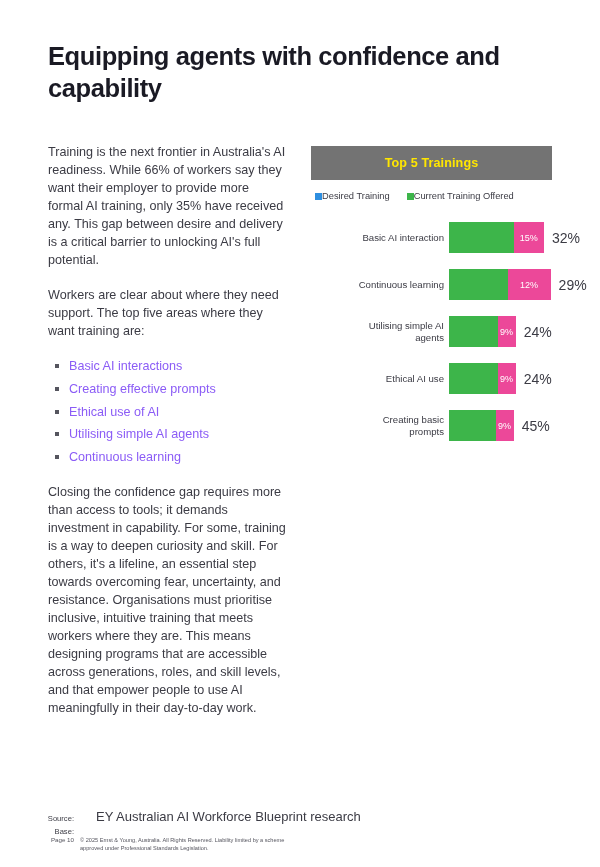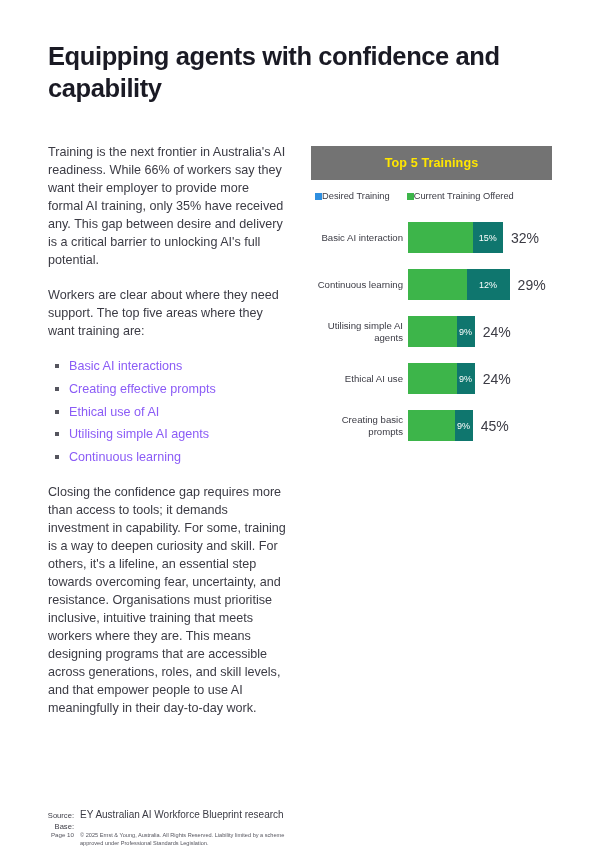--- a/index.html
+++ b/index.html
@@ -104,20 +104,21 @@
   }
   .legend-swatch {
     width: 7px;
     height: 7px;
     flex: 0 0 auto;
   }
 
   
   .chart-rows {
     margin-top: 13px;
+    margin-left: 41px;
   }
   .chart-row {
     display: flex;
     align-items: center;
     height: 47px;
   }
   .row-label {
     width: 92px;
     flex: 0 0 92px;
     text-align: right;
@@ -135,21 +136,21 @@
     display: flex;
     height: 31px;
   }
   .seg {
     display: flex;
     align-items: center;
     justify-content: center;
     height: 100%;
   }
   .seg-offered { background: #3db54a; }
-  .seg-desired { background: #0f766e; }
+  .seg-desired { background: #ec4899; }
   .seg-label {
     color: #ffffff;
     font-size: 9px;
   }
   .outer-value {
     margin-left: 8px;
     font-size: 14px;
     color: #3b3b44;
     white-space: nowrap;
   }
@@ -166,34 +167,34 @@
     position: absolute;
     left: 34px;
     top: 4px;
     width: 420px;
   }
   .f-row { display: flex; align-items: baseline; }
   .f-key {
     width: 40px;
     flex: 0 0 40px;
     text-align: right;
-    padding-right: 6px;
+    padding-right: 22px;
     font-size: 7.6px;
     color: #3b3b44;
   }
   .f-key-small {
     width: 40px;
     flex: 0 0 40px;
     text-align: right;
     padding-right: 6px;
     font-size: 6.2px;
     color: #55555e;
   }
   .f-val {
-    font-size: 10px;
+    font-size: 13px;
     color: #3b3b44;
     line-height: 1.5;
   }
   .f-val-small {
     font-size: 5.6px;
     color: #55555e;
     line-height: 1.45;
   }
 </style>
 </head>

